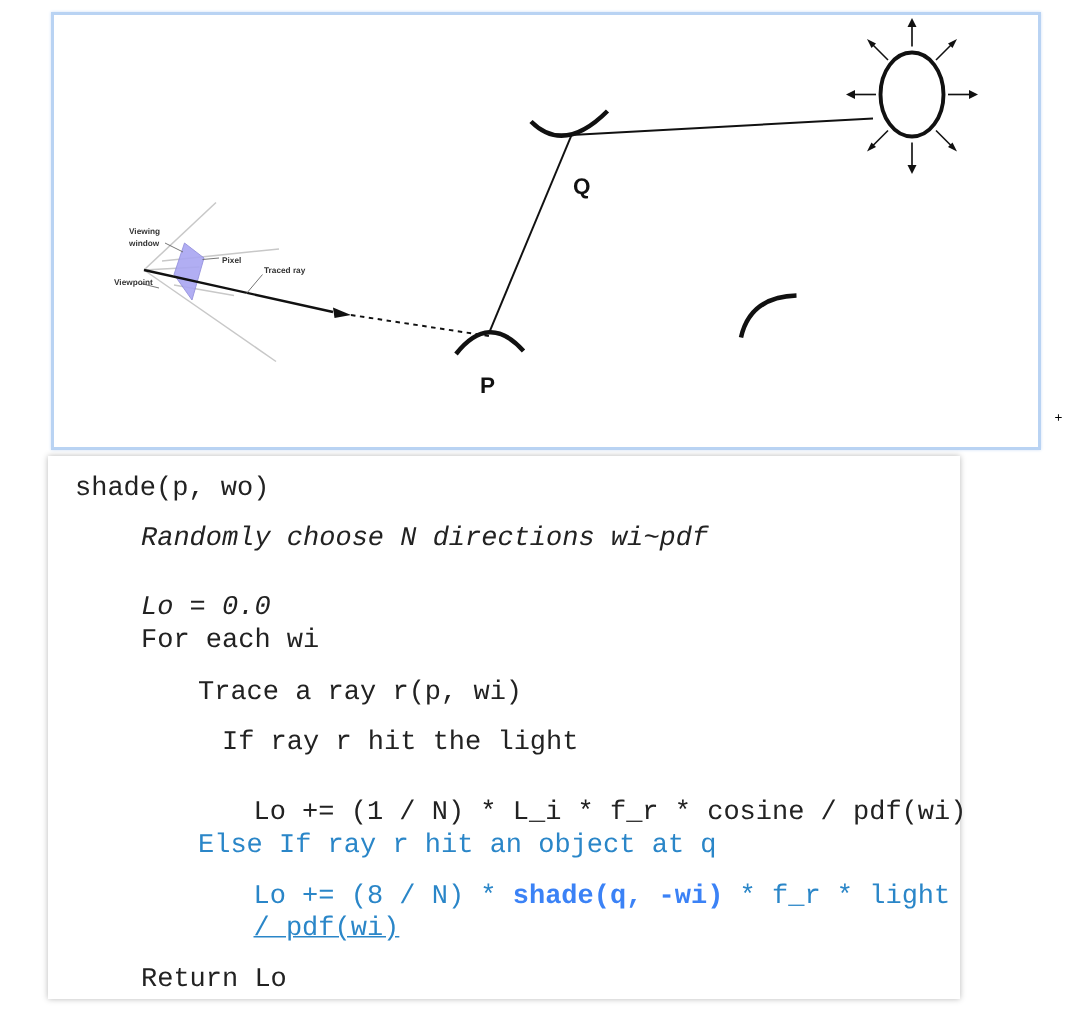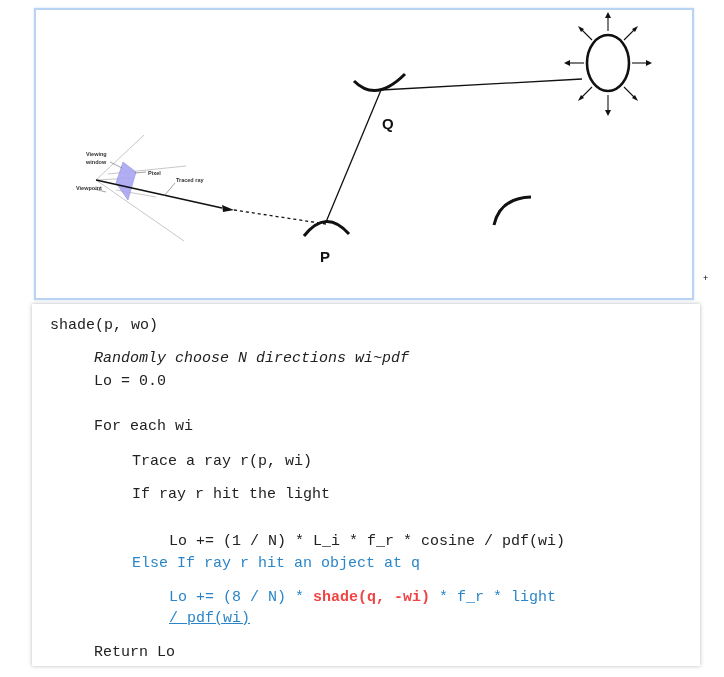--- a/index.html
+++ b/index.html
@@ -7,31 +7,31 @@
   .figure-frame {
     position: absolute; left: 34px; top: 8px; width: 660px; height: 292px;
     background: #ffffff;
     border: 2px solid #b9d3f3;
     box-shadow: 0 0 2px #cfe0f7;
     box-sizing: border-box;
   }
   .figure-frame svg { position: absolute; left: 0; top: 0; }
   .stray-dot { position: absolute; left: 703px; top: 274px; font-size: 9px; color: #000; line-height: 1; }
   .code-box {
-    position: absolute; left: 32px; top: 304px; width: 668px; height: 362px;
+    position: absolute; left: 32px; top: 304px; width: 608px; height: 362px;
     background: #ffffff;
     box-shadow: 0 0 4px rgba(0,0,0,0.28);
     box-sizing: border-box;
     font-family: "Liberation Mono", monospace;
-    font-size: 15px;
+    font-size: 18px;
     color: #222222;
   }
   .code-line { position: absolute; white-space: pre; line-height: 20px; }
   .blue { color: #2a86c8; }
-  .red { color: #ef4444; font-weight: bold; }
+  .red { color: #3b82f6; font-weight: bold; }
 </style>
 </head>
 <body>
 
 <div class="figure-frame">
   <svg width="656" height="288" viewBox="0 0 656 288">
 
     <g stroke="#c8c8c8" stroke-width="1" fill="none">
       <line x1="60" y1="170" x2="108" y2="125"></line>
       <line x1="60" y1="170" x2="148" y2="231"></line>
@@ -99,22 +99,22 @@
       </g>
     </g>
   </svg>
 </div>
 
 <div class="stray-dot">+</div>
 
 <div class="code-box">
   <div class="code-line" style="left:18px; top:12px;">shade(p, wo)</div>
   <div class="code-line" style="left:62px; top:45px;font-style:italic;">Randomly choose N directions wi~pdf</div>
-  <div class="code-line" style="left:62px; top:68px;">Lo = 0.0</div>
+  <div class="code-line" style="left:62px; top:91px;font-style:italic;">Lo = 0.0</div>
   <div class="code-line" style="left:100px; top:148px;">Trace a ray r(p, wi)</div>
   <div class="code-line" style="left:62px; top:113px;">For each wi</div>
-  <div class="code-line" style="left:100px; top:181px;">If ray r hit the light</div>
+  <div class="code-line" style="left:116px; top:181px;">If ray r hit the light</div>
   <div class="code-line" style="left:137px; top:216px;margin-top:12px;">Lo += (1 / N) * L_i * f_r * cosine / pdf(wi)</div>
   <div class="code-line blue" style="left:100px; top:250px;">Else If ray r hit an object at q</div>
   <div class="code-line blue" style="left:137px; top:284px;"><span>Lo += (8 / N) * </span><span class="red">shade(q, -wi)</span><span> * f_r * light</span></div>
   <div class="code-line blue" style="left:137px; top:305px;text-decoration:underline;">/ pdf(wi)</div>
   <div class="code-line" style="left:62px; top:339px;">Return Lo</div>
 </div>
 
 </body></html>

